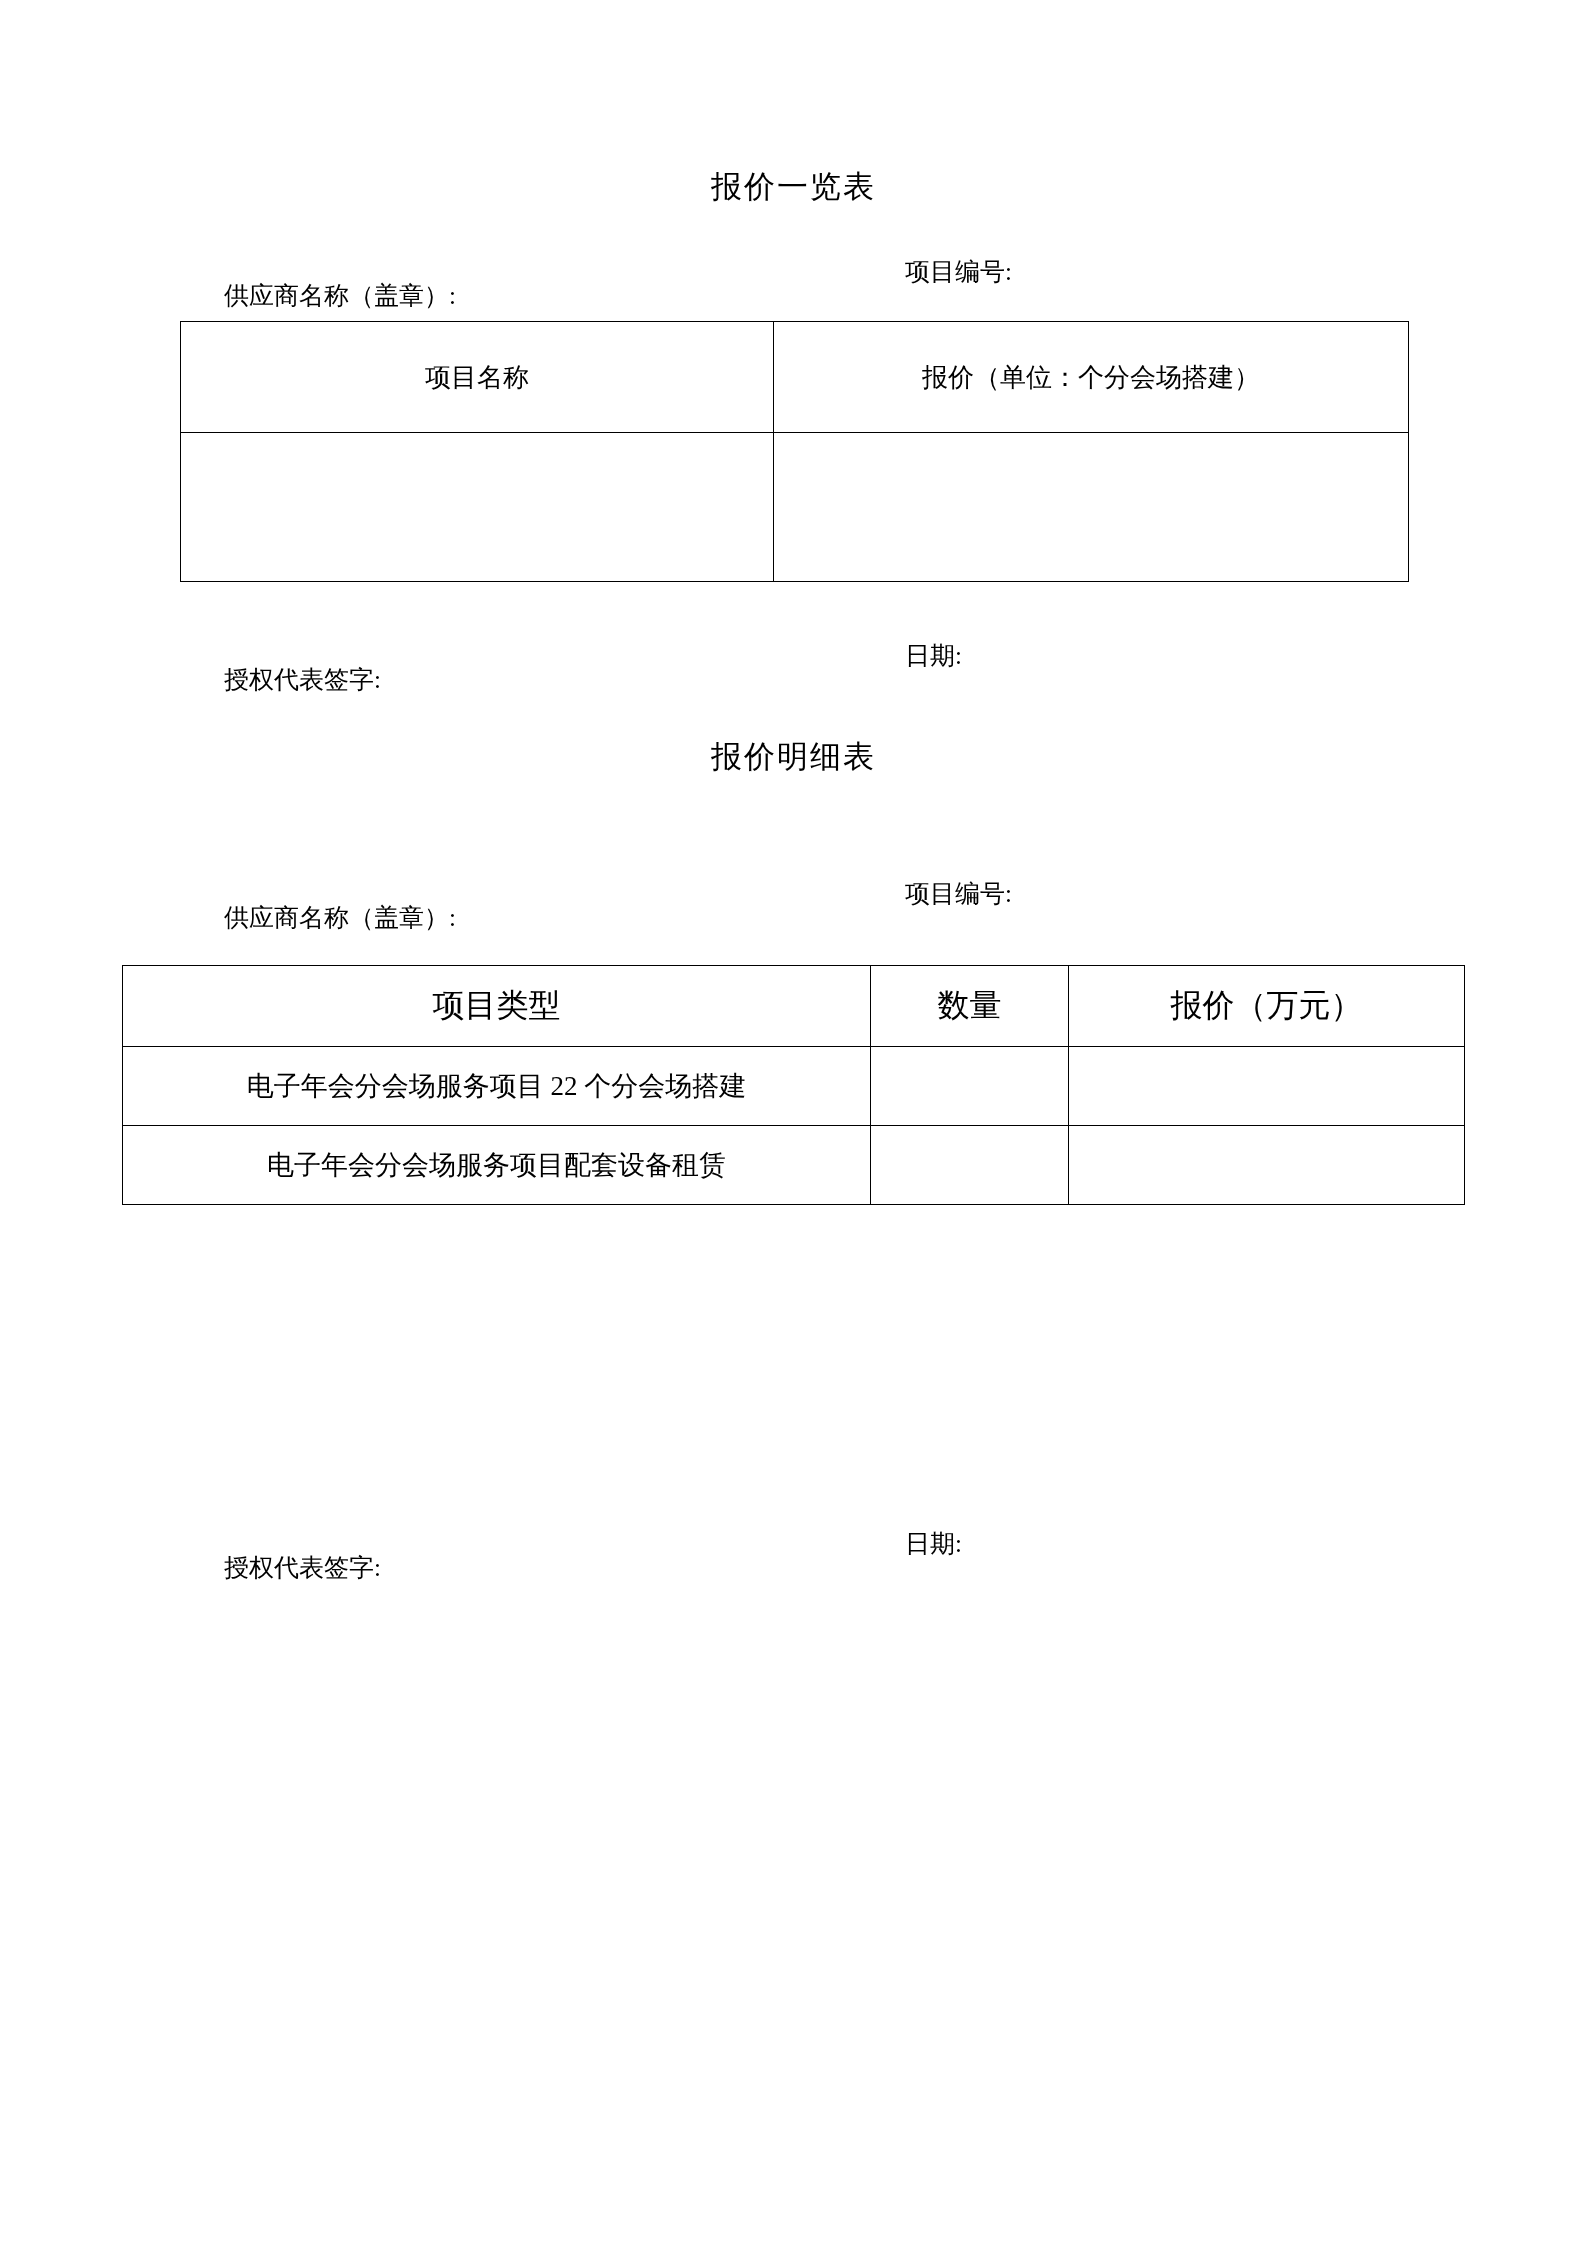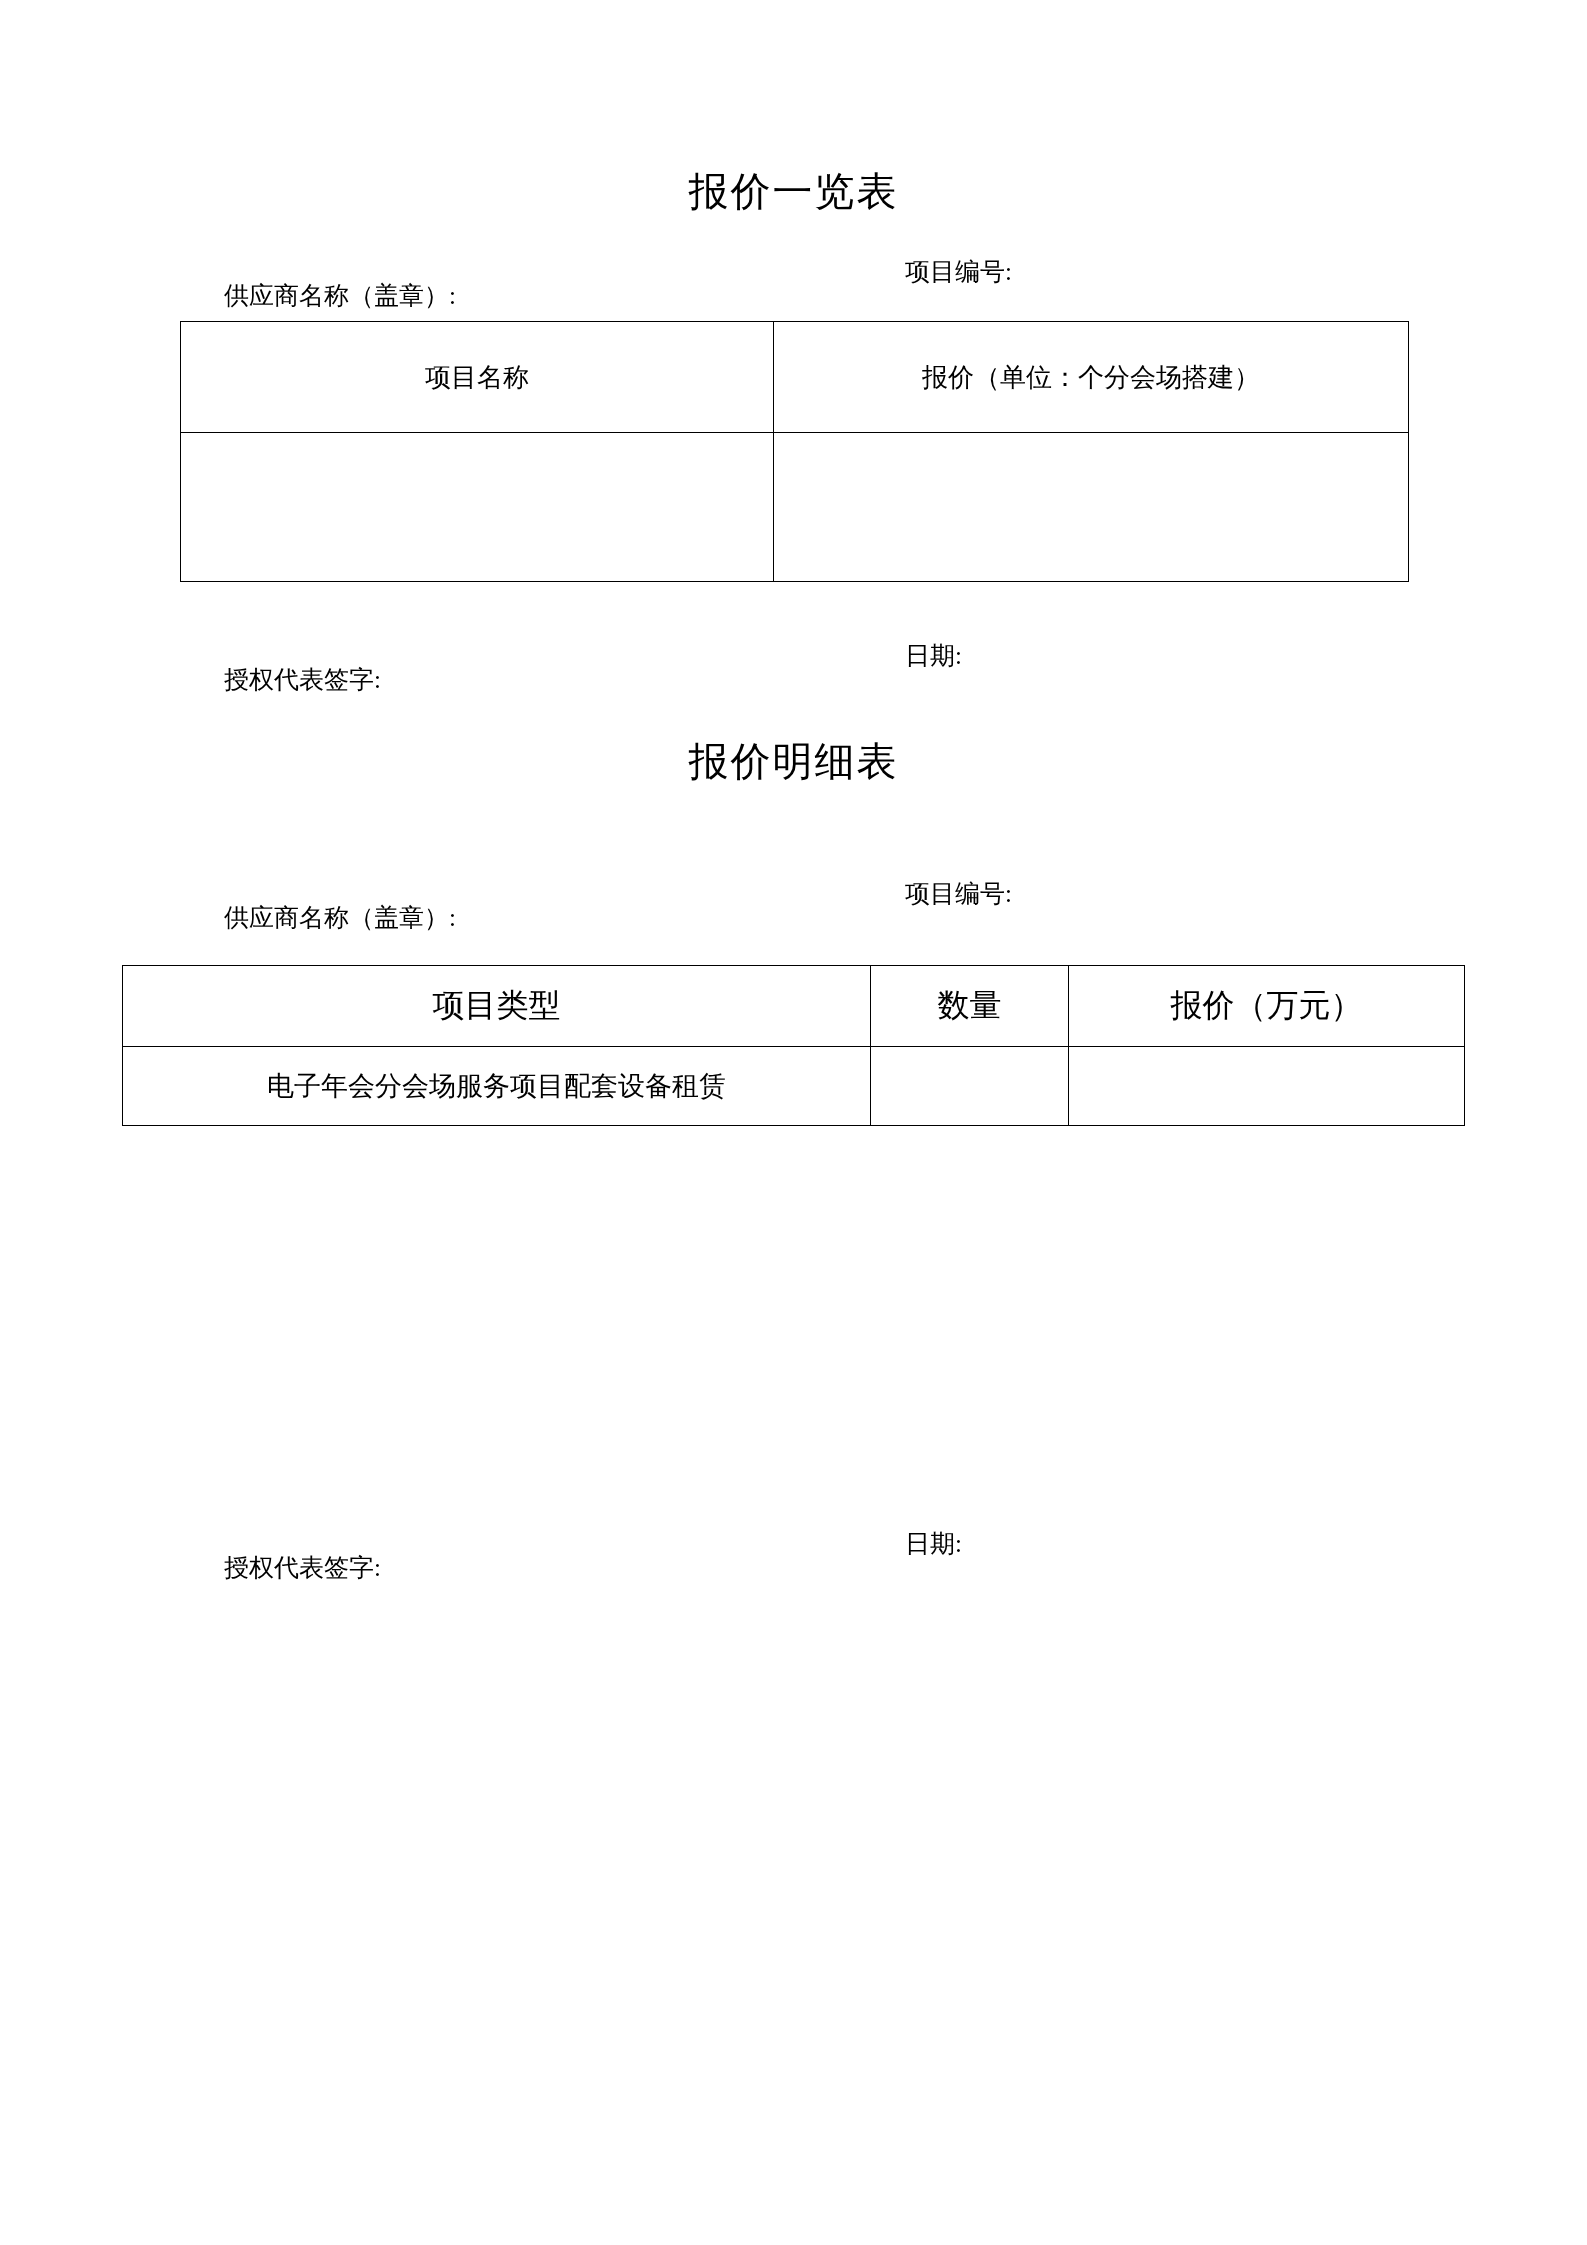--- a/index.html
+++ b/index.html
@@ -22,21 +22,21 @@
     height: 2245px;
     background: #ffffff;
   }
 
   
   .doc-title {
     position: absolute;
     left: 0;
     width: 1587px;
     text-align: center;
-    font-size: 40px;
+    font-size: 31px;
     font-weight: normal;
     letter-spacing: 2px;
     line-height: 1.2;
   }
   #title-one { top: 168px; }
   #title-two { top: 738px; text-align: center; }
 
   
   .label-row {
     position: absolute;
@@ -143,20 +143,25 @@
       </colgroup>
     <thead>
       <tr>
         <th>项目类型</th>
         <th>数量</th>
         <th>报价（万元）</th>
       </tr>
     </thead>
     <tbody>
       <tr>
+        <td class="item-name">电子年会分会场服务项目 22 个分会场搭建</td>
+        <td></td>
+        <td></td>
+      </tr>
+      <tr>
         <td class="item-name">电子年会分会场服务项目配套设备租赁</td>
         <td></td>
         <td></td>
       </tr>
     </tbody>
   </table>
 
   <div class="label-row label-left" id="sec2-sign">授权代表签字:</div>
 
   <div class="label-row label-right" id="sec2-date">日期:</div>

